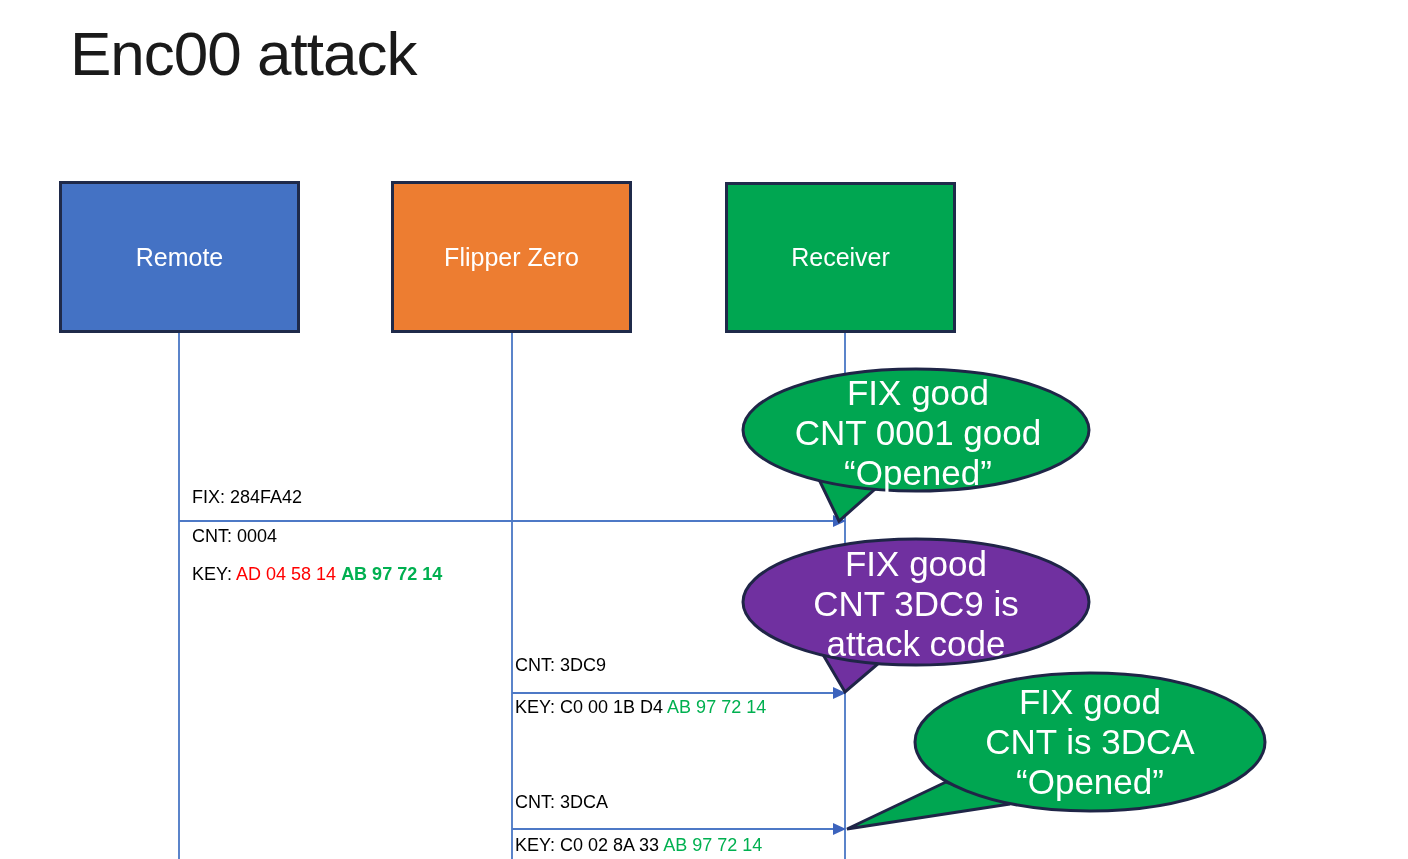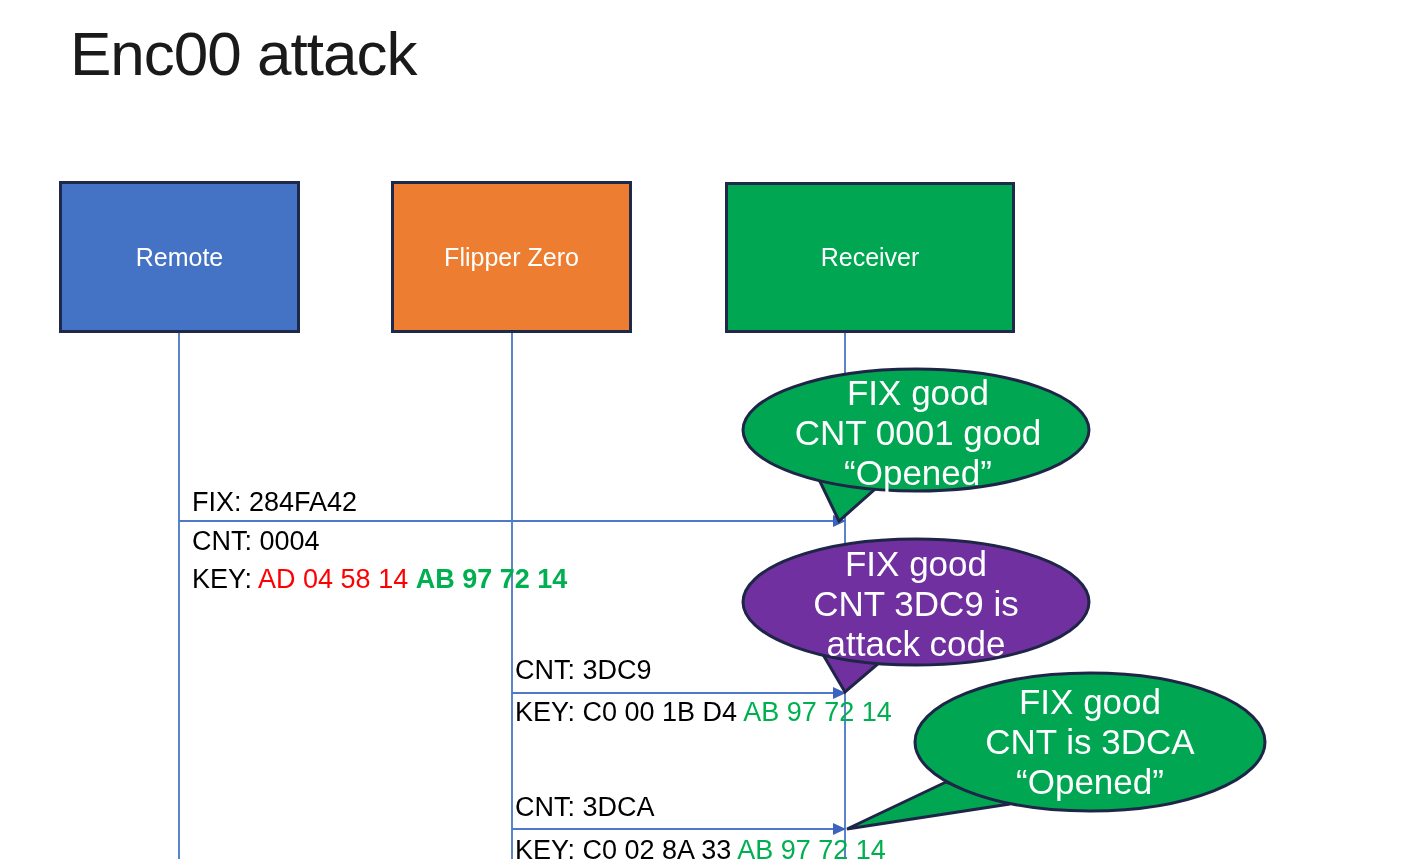--- a/index.html
+++ b/index.html
@@ -17,42 +17,42 @@
     display:flex;align-items:center;justify-content:center;
     color:#ffffff;font-size:25px;white-space:nowrap;
   }
   .lifeline{position:absolute;width:2px;background:#5b84ca;}
   .msg-line{position:absolute;height:2px;background:#4d79c6;}
   .arrow-head{
     position:absolute;width:0;height:0;
     border-top:6px solid transparent;border-bottom:6px solid transparent;
     border-left:13px solid #3c63bd;
   }
-  .msg-text{position:absolute;font-size:27px;color:#000;white-space:nowrap;}
+  .msg-text{position:absolute;font-size:18px;color:#000;white-space:nowrap;}
   .bold{font-weight:bold;}
   .bubble-svg{position:absolute;}
   .bubble-text{
     position:absolute;text-align:center;color:#ffffff;
     font-size:35px;line-height:40px;white-space:nowrap;
   }
 </style>
 </head>
 <body>
 
 <div id="slide">
 
   <div class="slide-title">Enc00 attack</div>
 
   <div class="actor-box" style="left: 59px; top: 165px; width: 241px; height: 152px; background-color: rgb(68, 114, 196);">
     <span>Remote</span>
   </div>
   <div class="actor-box" style="left: 391px; top: 165px; width: 241px; height: 152px; background-color: rgb(237, 125, 49);">
     <span>Flipper Zero</span>
   </div>
-  <div class="actor-box" style="left: 725px; top: 166px; width: 290px; height: 151px; background-color: rgb(0, 166, 81);">
+  <div class="actor-box" style="left: 725px; top: 166px; width: 231px; height: 151px; background-color: rgb(0, 166, 81);">
     <span>Receiver</span>
   </div>
 
   <div class="lifeline" style="left:178px;top:317px;height:538px"></div>
   <div class="lifeline" style="left:511px;top:317px;height:540px"></div>
   <div class="lifeline" style="left:844px;top:317px;height:538px"></div>
 
   <div class="msg-line" style="left:179px;top:504px;width:655px"></div>
   <div class="arrow-head" style="left:833px;top:499px"></div>
 

